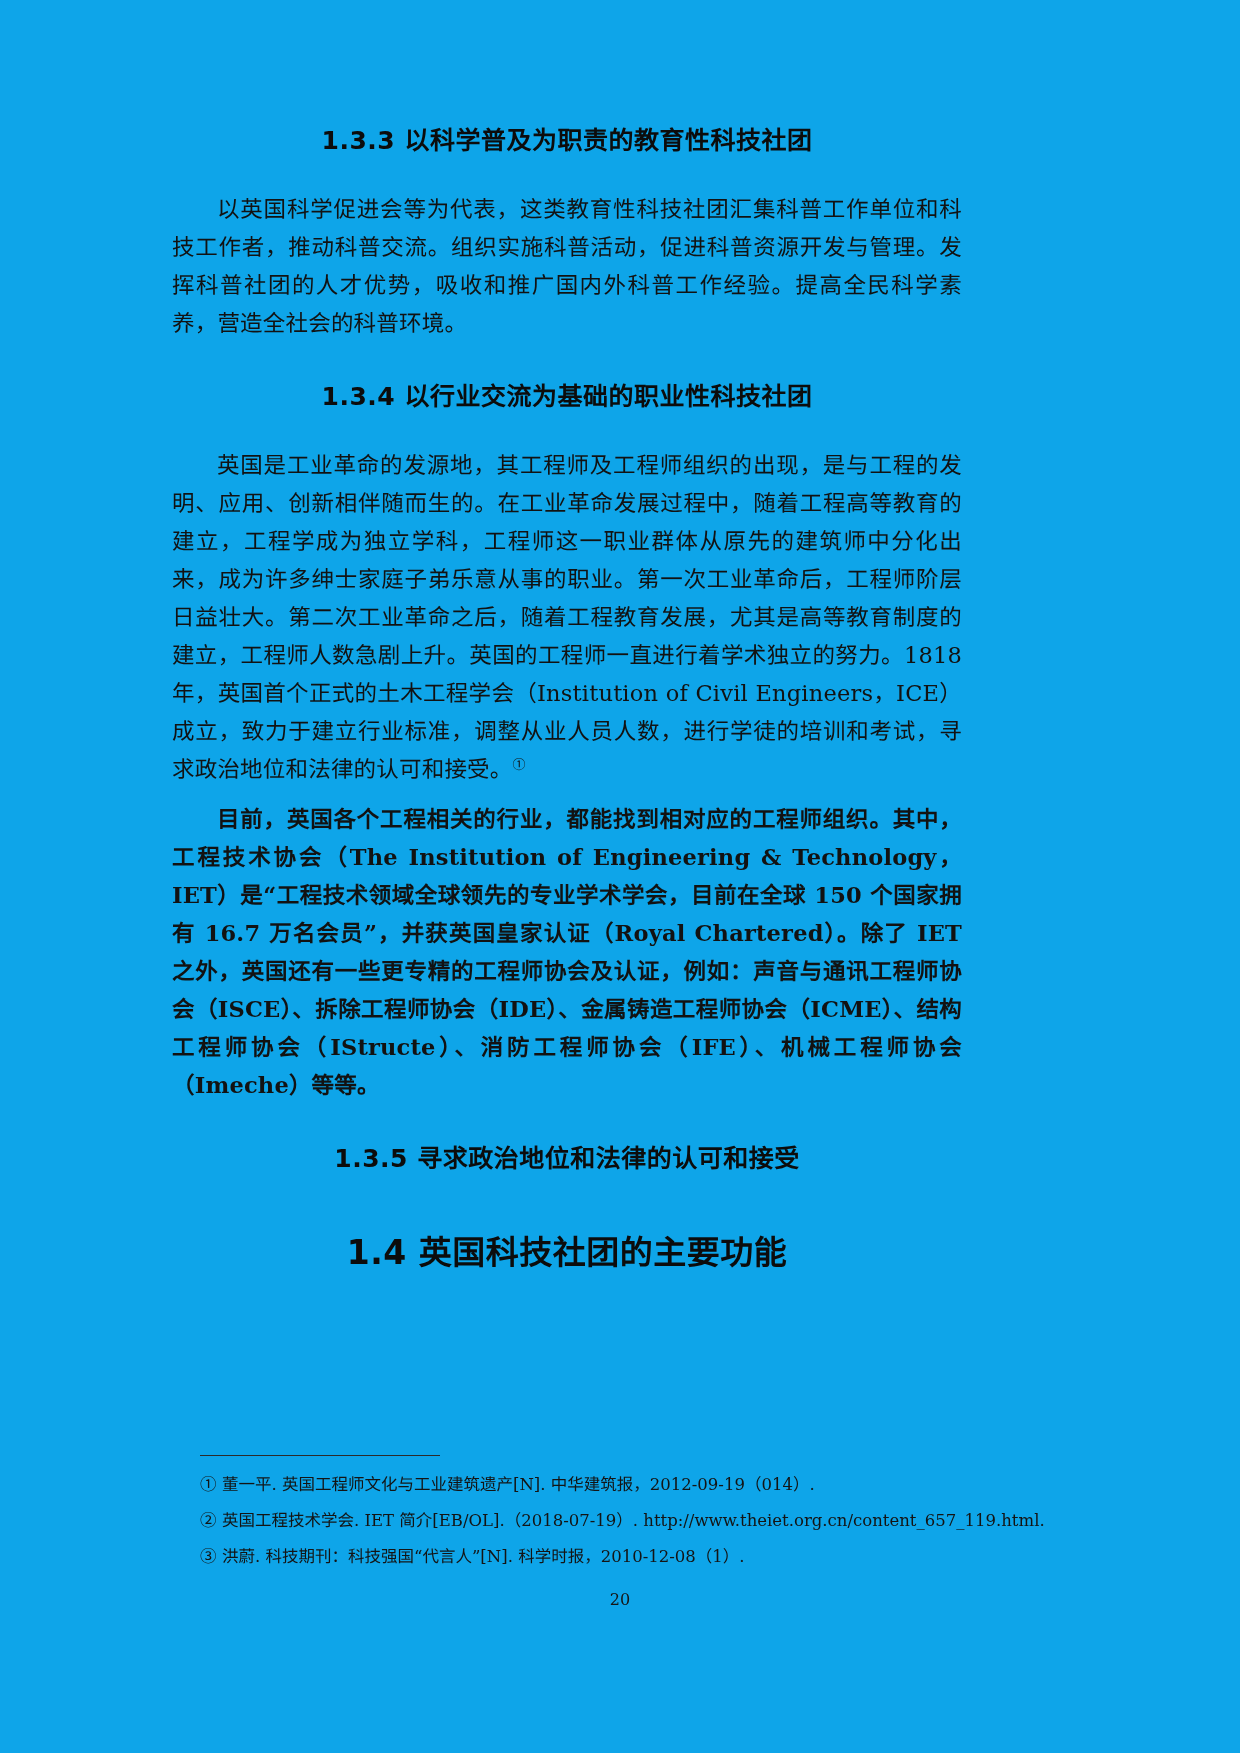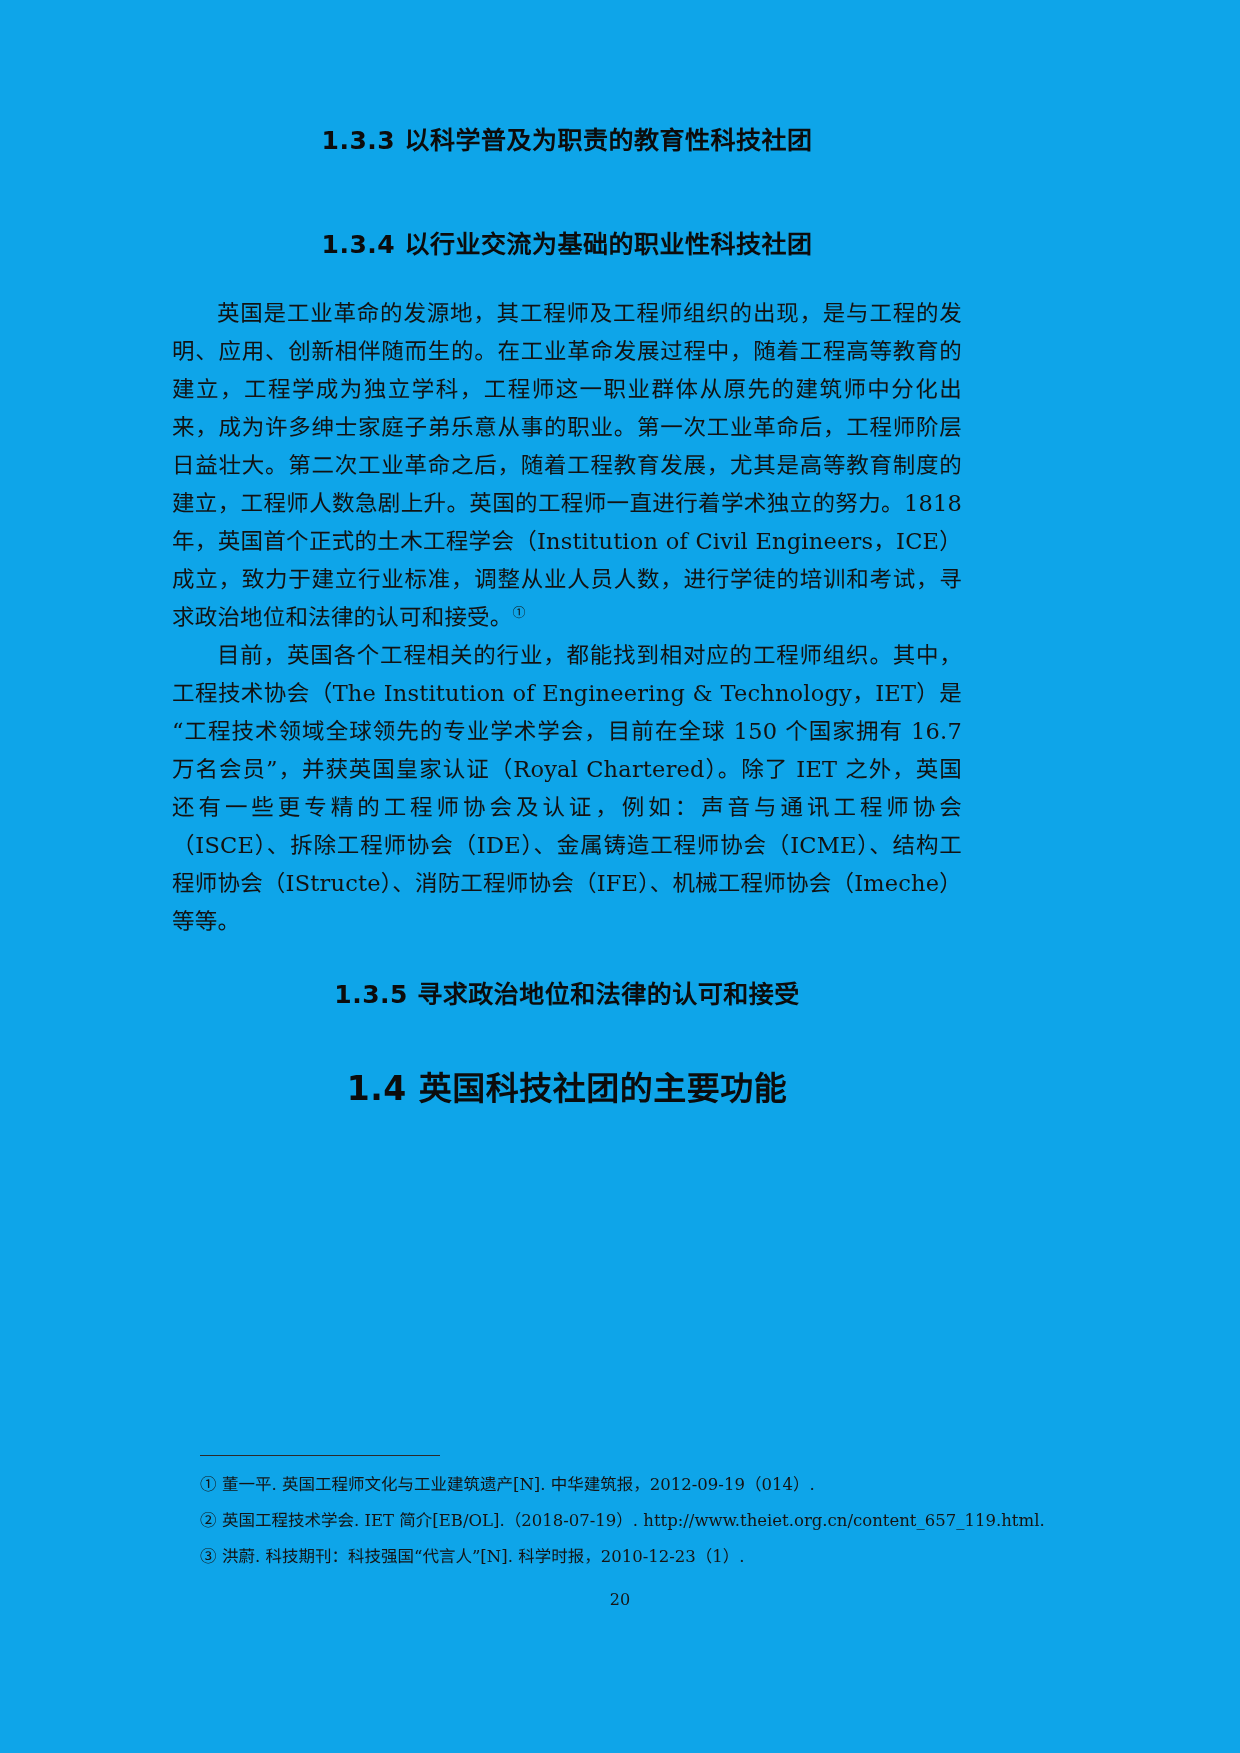--- a/index.html
+++ b/index.html
@@ -46,21 +46,21 @@
   p.body-text {
     font-size: 22.5px;
     line-height: 38px;
     text-align: justify;
     text-justify: inter-ideograph;
     margin: 0;
     text-indent: 2em;
     color: #121212;
     letter-spacing: 0.2px;
   }
-  p.tight { margin-top: 0; }
+  p.tight { margin-top: 12px; font-weight: bold; }
 
   .para-gap-lg { height: 34px; }
   sup.fnref {
     font-size: 13px;
     vertical-align: super;
     line-height: 0;
   }
 
   .footnote-zone {
     position: absolute;
@@ -101,20 +101,21 @@
 <body>
 
 <div class="page">
 
   <div class="content">
 
     <h2 class="section-heading">1.3.3 以科学普及为职责的教育性科技社团</h2>
 
     <div class="para-gap-lg"></div>
 
+    <p class="body-text">以英国科学促进会等为代表，这类教育性科技社团汇集科普工作单位和科技工作者，推动科普交流。组织实施科普活动，促进科普资源开发与管理。发挥科普社团的人才优势，吸收和推广国内外科普工作经验。提高全民科学素养，营造全社会的科普环境。</p>
 
     <div class="para-gap-lg"></div>
 
     <h2 class="section-heading">1.3.4 以行业交流为基础的职业性科技社团</h2>
 
     <div class="para-gap-lg"></div>
 
     <p class="body-text"><span>英国是工业革命的发源地，其工程师及工程师组织的出现，是与工程的发明、应用、创新相伴随而生的。在工业革命发展过程中，随着工程高等教育的建立，工程学成为独立学科，工程师这一职业群体从原先的建筑师中分化出来，成为许多绅士家庭子弟乐意从事的职业。第一次工业革命后，工程师阶层日益壮大。第二次工业革命之后，随着工程教育发展，尤其是高等教育制度的建立，工程师人数急剧上升。英国的工程师一直进行着学术独立的努力。1818 年，英国首个正式的土木工程学会（Institution of Civil Engineers，ICE）成立，致力于建立行业标准，调整从业人员人数，进行学徒的培训和考试，寻求政治地位和法律的认可和接受。</span><sup class="fnref">①</sup></p>
 
     <p class="body-text tight"><span>目前，英国各个工程相关的行业，都能找到相对应的工程师组织。其中，工程技术协会（The Institution of Engineering &amp; Technology，IET）是“工程技术领域全球领先的专业学术学会，目前在全球 150 个国家拥有 16.7 万名会员”，并获英国皇家认证（Royal Chartered）。除了 IET 之外，英国还有一些更专精的工程师协会及认证，例如：声音与通讯工程师协会（ISCE）、拆除工程师协会（IDE）、金属铸造工程师协会（ICME）、结构工程师协会（IStructe）、消防工程师协会（IFE）、机械工程师协会（Imeche）等等。</span></p>
@@ -132,18 +133,18 @@
 
   </div>
 
   <div class="footnote-zone">
     <div class="footnote-rule"></div>
 
     <p class="footnote"><span class="fn-num">①</span><span>董一平. 英国工程师文化与工业建筑遗产[N]. 中华建筑报，2012-09-19（014）.</span></p>
 
     <p class="footnote"><span class="fn-num">②</span><span>英国工程技术学会. IET 简介[EB/OL].（2018-07-19）. http://www.theiet.org.cn/content_657_119.html.</span></p>
 
-    <p class="footnote"><span class="fn-num">③</span><span>洪蔚. 科技期刊：科技强国“代言人”[N]. 科学时报，2010-12-23（1）.</span></p>
+    <p class="footnote"><span class="fn-num">③</span><span>洪蔚. 科技期刊：科技强国“代言人”[N]. 科学时报，2010-12-08（1）.</span></p>
   </div>
 
   <div class="page-number">20</div>
 
 </div>
 
 </body></html>

